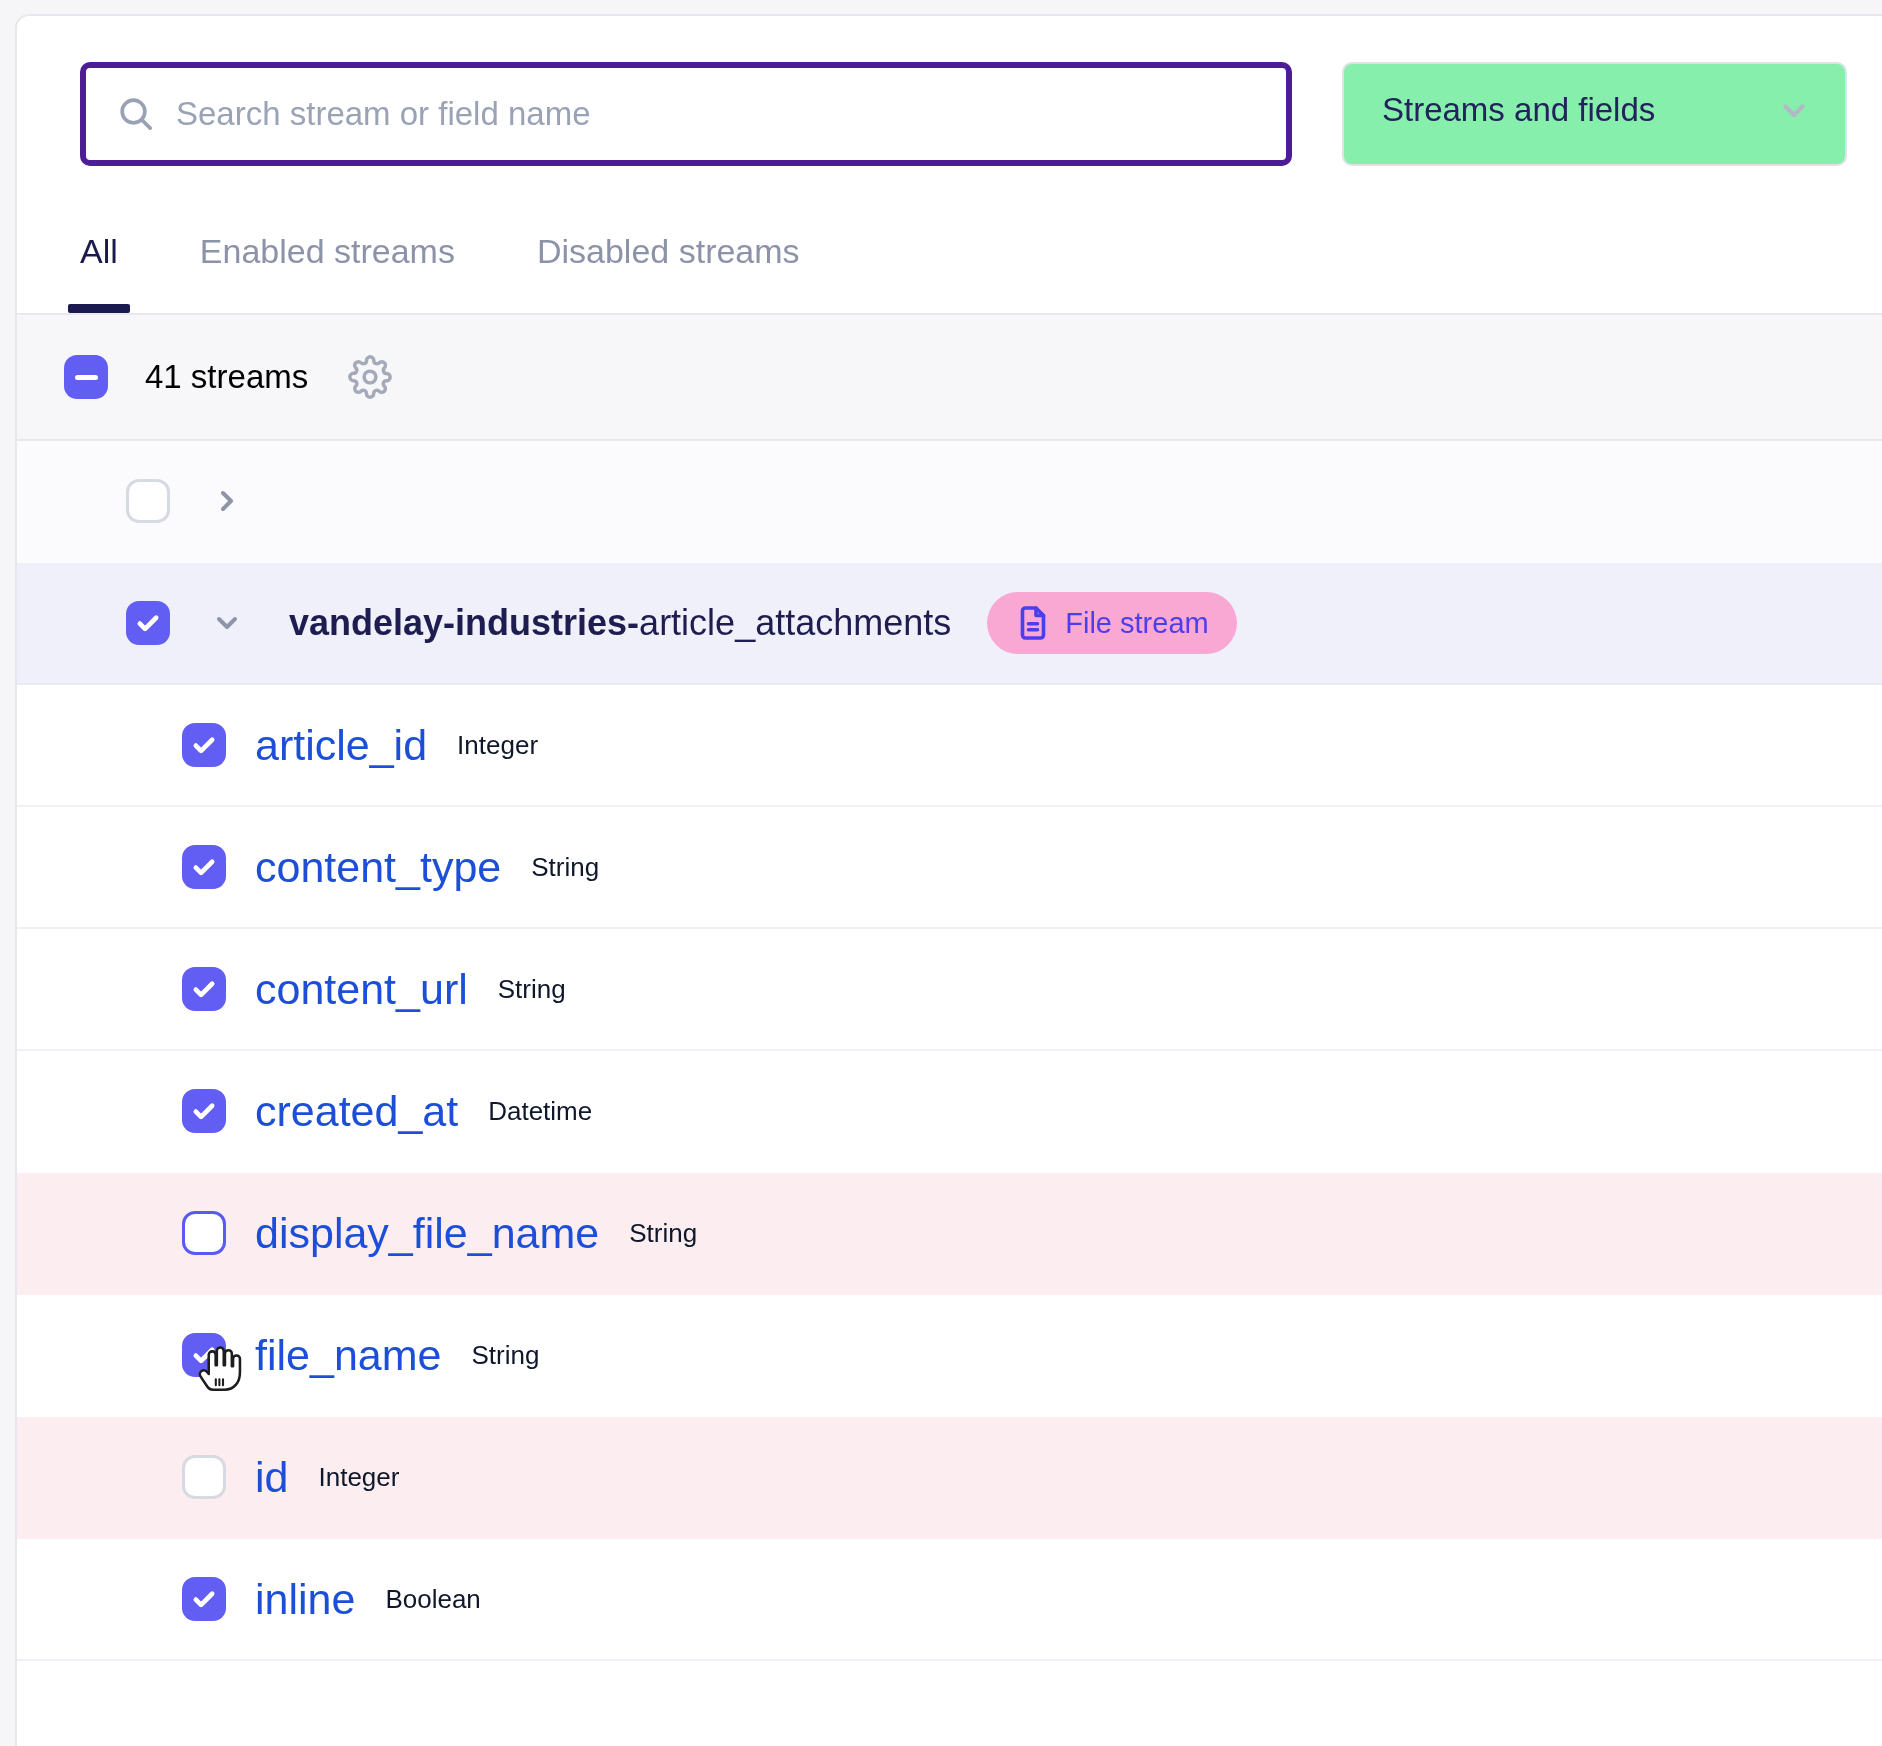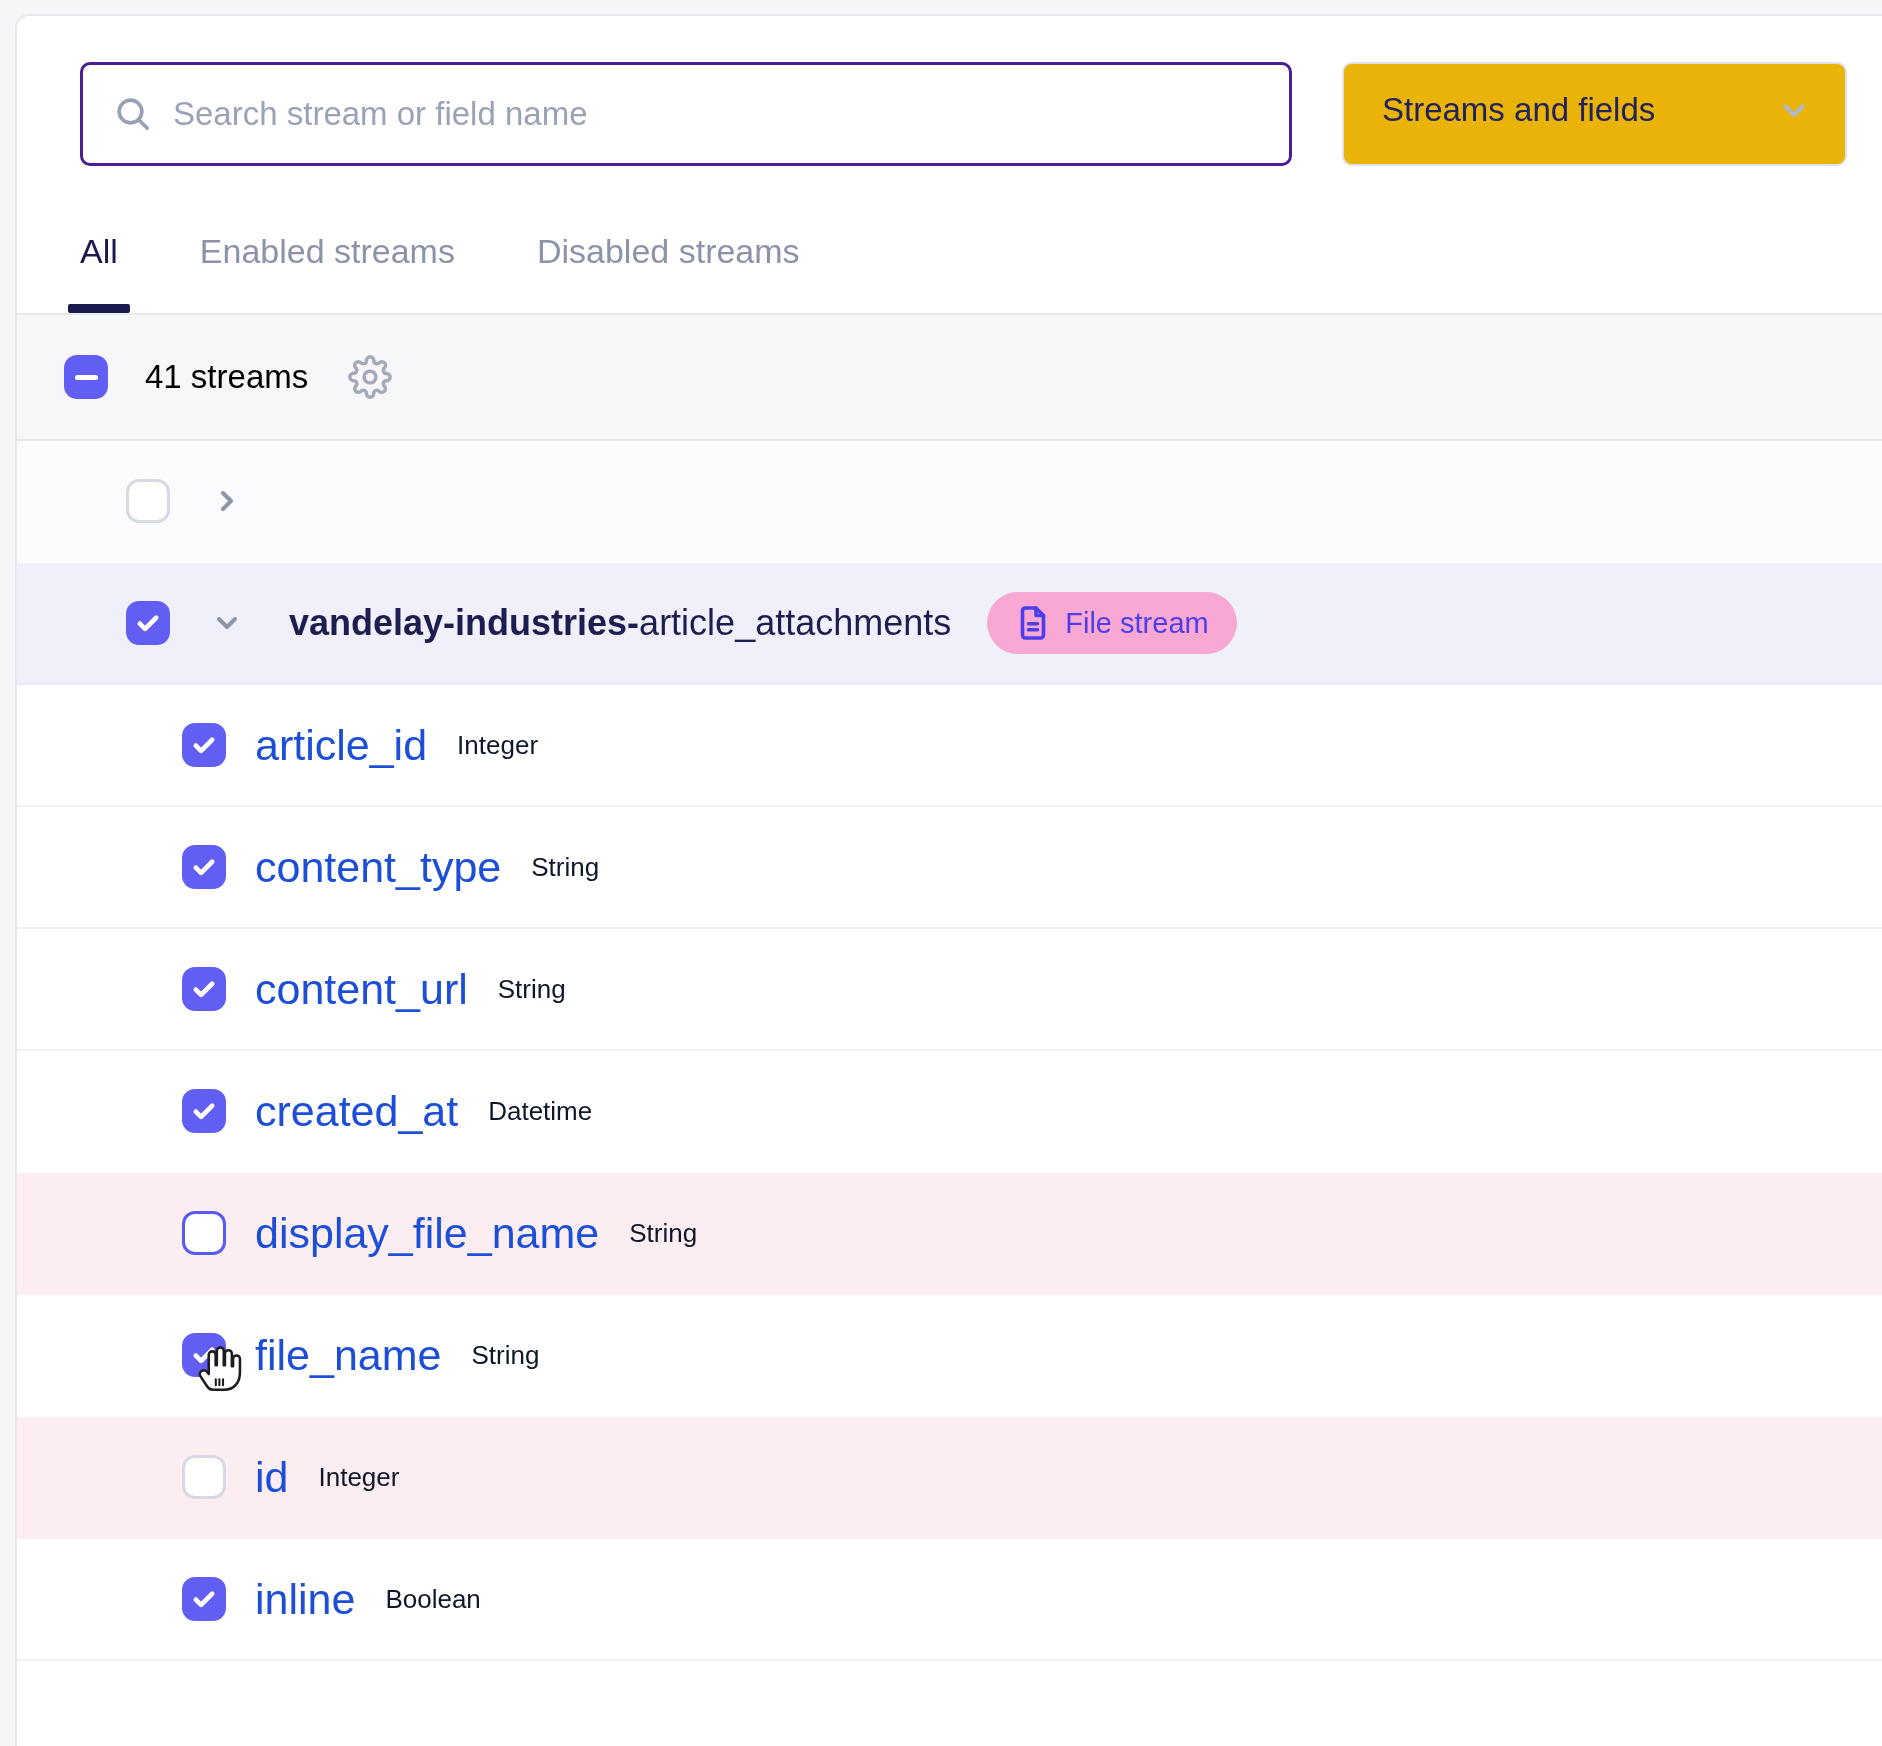--- a/index.html
+++ b/index.html
@@ -13,30 +13,30 @@
     position:absolute; left:15px; top:14px; width:1900px; height:1900px;
     background:#ffffff; border:2px solid #e7e8ee; border-radius:14px 14px 0 0;
   }
   .pad{ padding:0 40px 0 63px; }
   h1.page-title{
     margin-top:64px; font-size:42px; font-weight:700; color:#14133e; letter-spacing:.3px;
   }
   .controls{ display:flex; gap:50px; margin-top:46px; }
   .search{
     width:1212px; height:104px; background:#fff;
-    border:3px solid #4c1d95; border-radius:10px;
+    border:6px solid #4c1d95; border-radius:10px;
     display:flex; align-items:center; padding-left:30px;
   }
   .search input{
     border:0; outline:0; flex:1; margin-left:20px; font-size:33px; color:#23225a;
     font-family:"Liberation Sans", sans-serif; background:transparent;
   }
   .search input::placeholder{ color:#9aa2b5; }
   .dropdown{
-    width:505px; height:104px; background:#eab308;
+    width:505px; height:104px; background:#86efac;
     border:2px solid #dfe1ea; border-radius:10px;
     display:flex; align-items:center; justify-content:space-between;
     padding:0 34px 8px 38px; font-size:33px; color:#23225a; cursor:pointer;
   }
   .tabs{ display:flex; gap:82px; margin-top:66px; }
   .tab{ font-size:34px; color:#8c92a8; padding-bottom:42px; position:relative; cursor:pointer; }
   .tab.active{ color:#1b1a4e; }
   .tab.active::after{
     content:""; position:absolute; left:-12px; right:-12px; bottom:0; height:9px;
     background:#1b1a4e; border-radius:2px;

